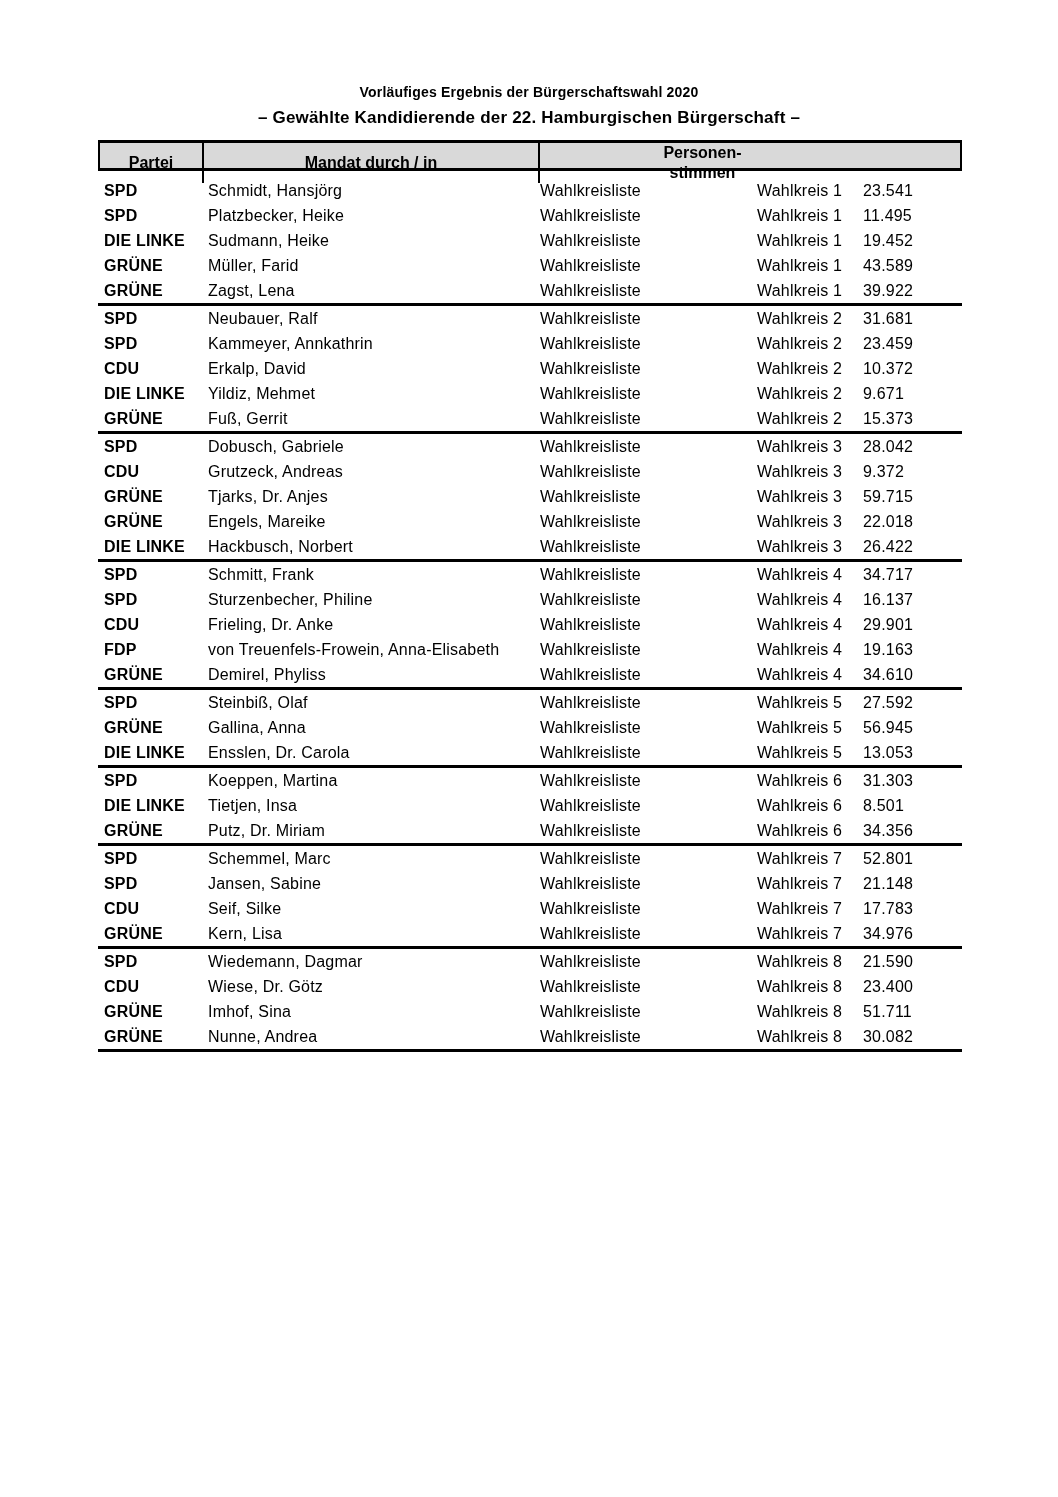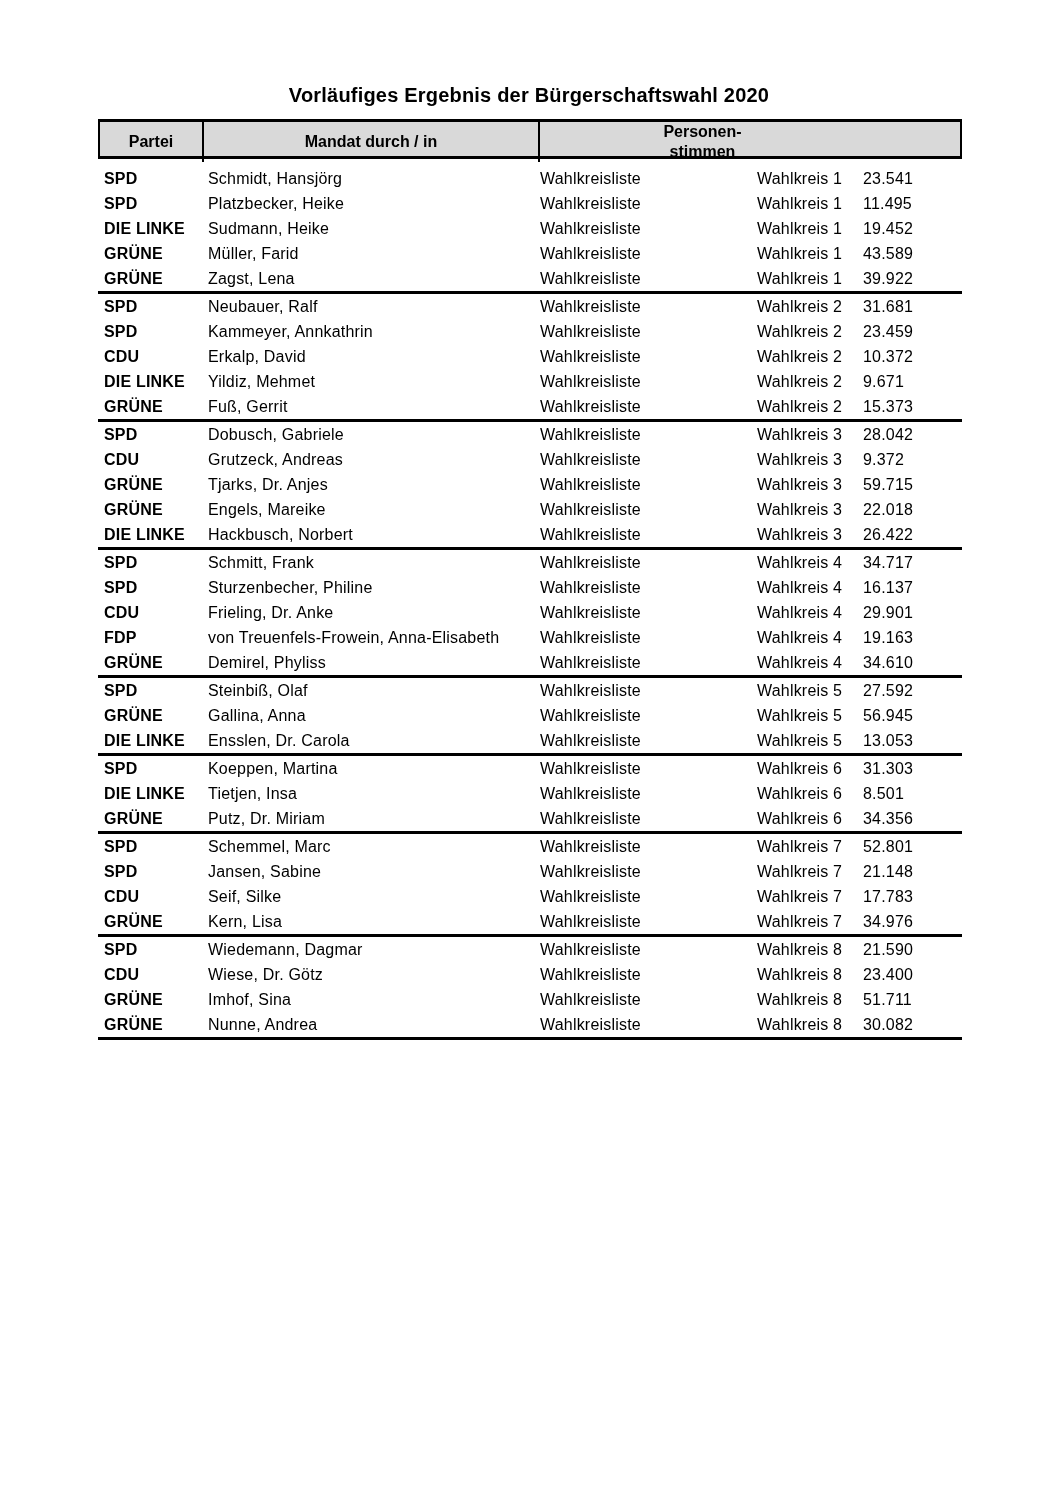--- a/index.html
+++ b/index.html
@@ -8,21 +8,21 @@
     height: 1497px;
     background: #ffffff;
     font-family: "Liberation Sans", sans-serif;
     color: #000000;
     position: relative;
     overflow: hidden;
   }
   .title {
     padding-top: 84px;
     text-align: center;
-    font-size: 20px;
+    font-size: 14px;
     font-weight: bold;
     letter-spacing: 0.2px;
   }
   .subtitle {
     margin-top: 8px;
     text-align: center;
     font-size: 17px;
     font-weight: bold;
     letter-spacing: 0.2px;
   }
@@ -34,21 +34,21 @@
   }
   .thead {
     display: grid;
     grid-template-columns: 104px 336px 325px 99px;
     background: #d9d9d9;
     border-top: 3px solid #000;
     border-bottom: 3px solid #000;
     border-left: 2px solid #000;
     border-right: 2px solid #000;
     box-sizing: border-box;
-    height: 40px;
+    height: 31px;
     width: 864px;
   }
   .th {
     display: flex;
     align-items: center;
     justify-content: center;
     font-weight: bold;
     font-size: 16px;
     border-right: 2px solid #000;
     box-sizing: border-box;
@@ -80,20 +80,21 @@
   .cell.wahlkreis{ padding-left: 0; }
   .cell.stimmen  { text-align: left; padding-right: 5px; }
 </style>
 </head>
 <body>
 
 <div class="page">
 
   <div class="title">Vorläufiges Ergebnis der Bürgerschaftswahl 2020</div>
 
+  <div class="subtitle">– Gewählte Kandidierende der 22. Hamburgischen Bürgerschaft –</div>
 
   <div class="table-wrap">
 
     <div class="thead">
       <div class="th">Partei</div>
       <div class="th">Mandat durch / in</div>
       <div class="th">
         <span class="twoline">
           <span class="twoline">Personen-</span>
           <span class="twoline">stimmen</span>

